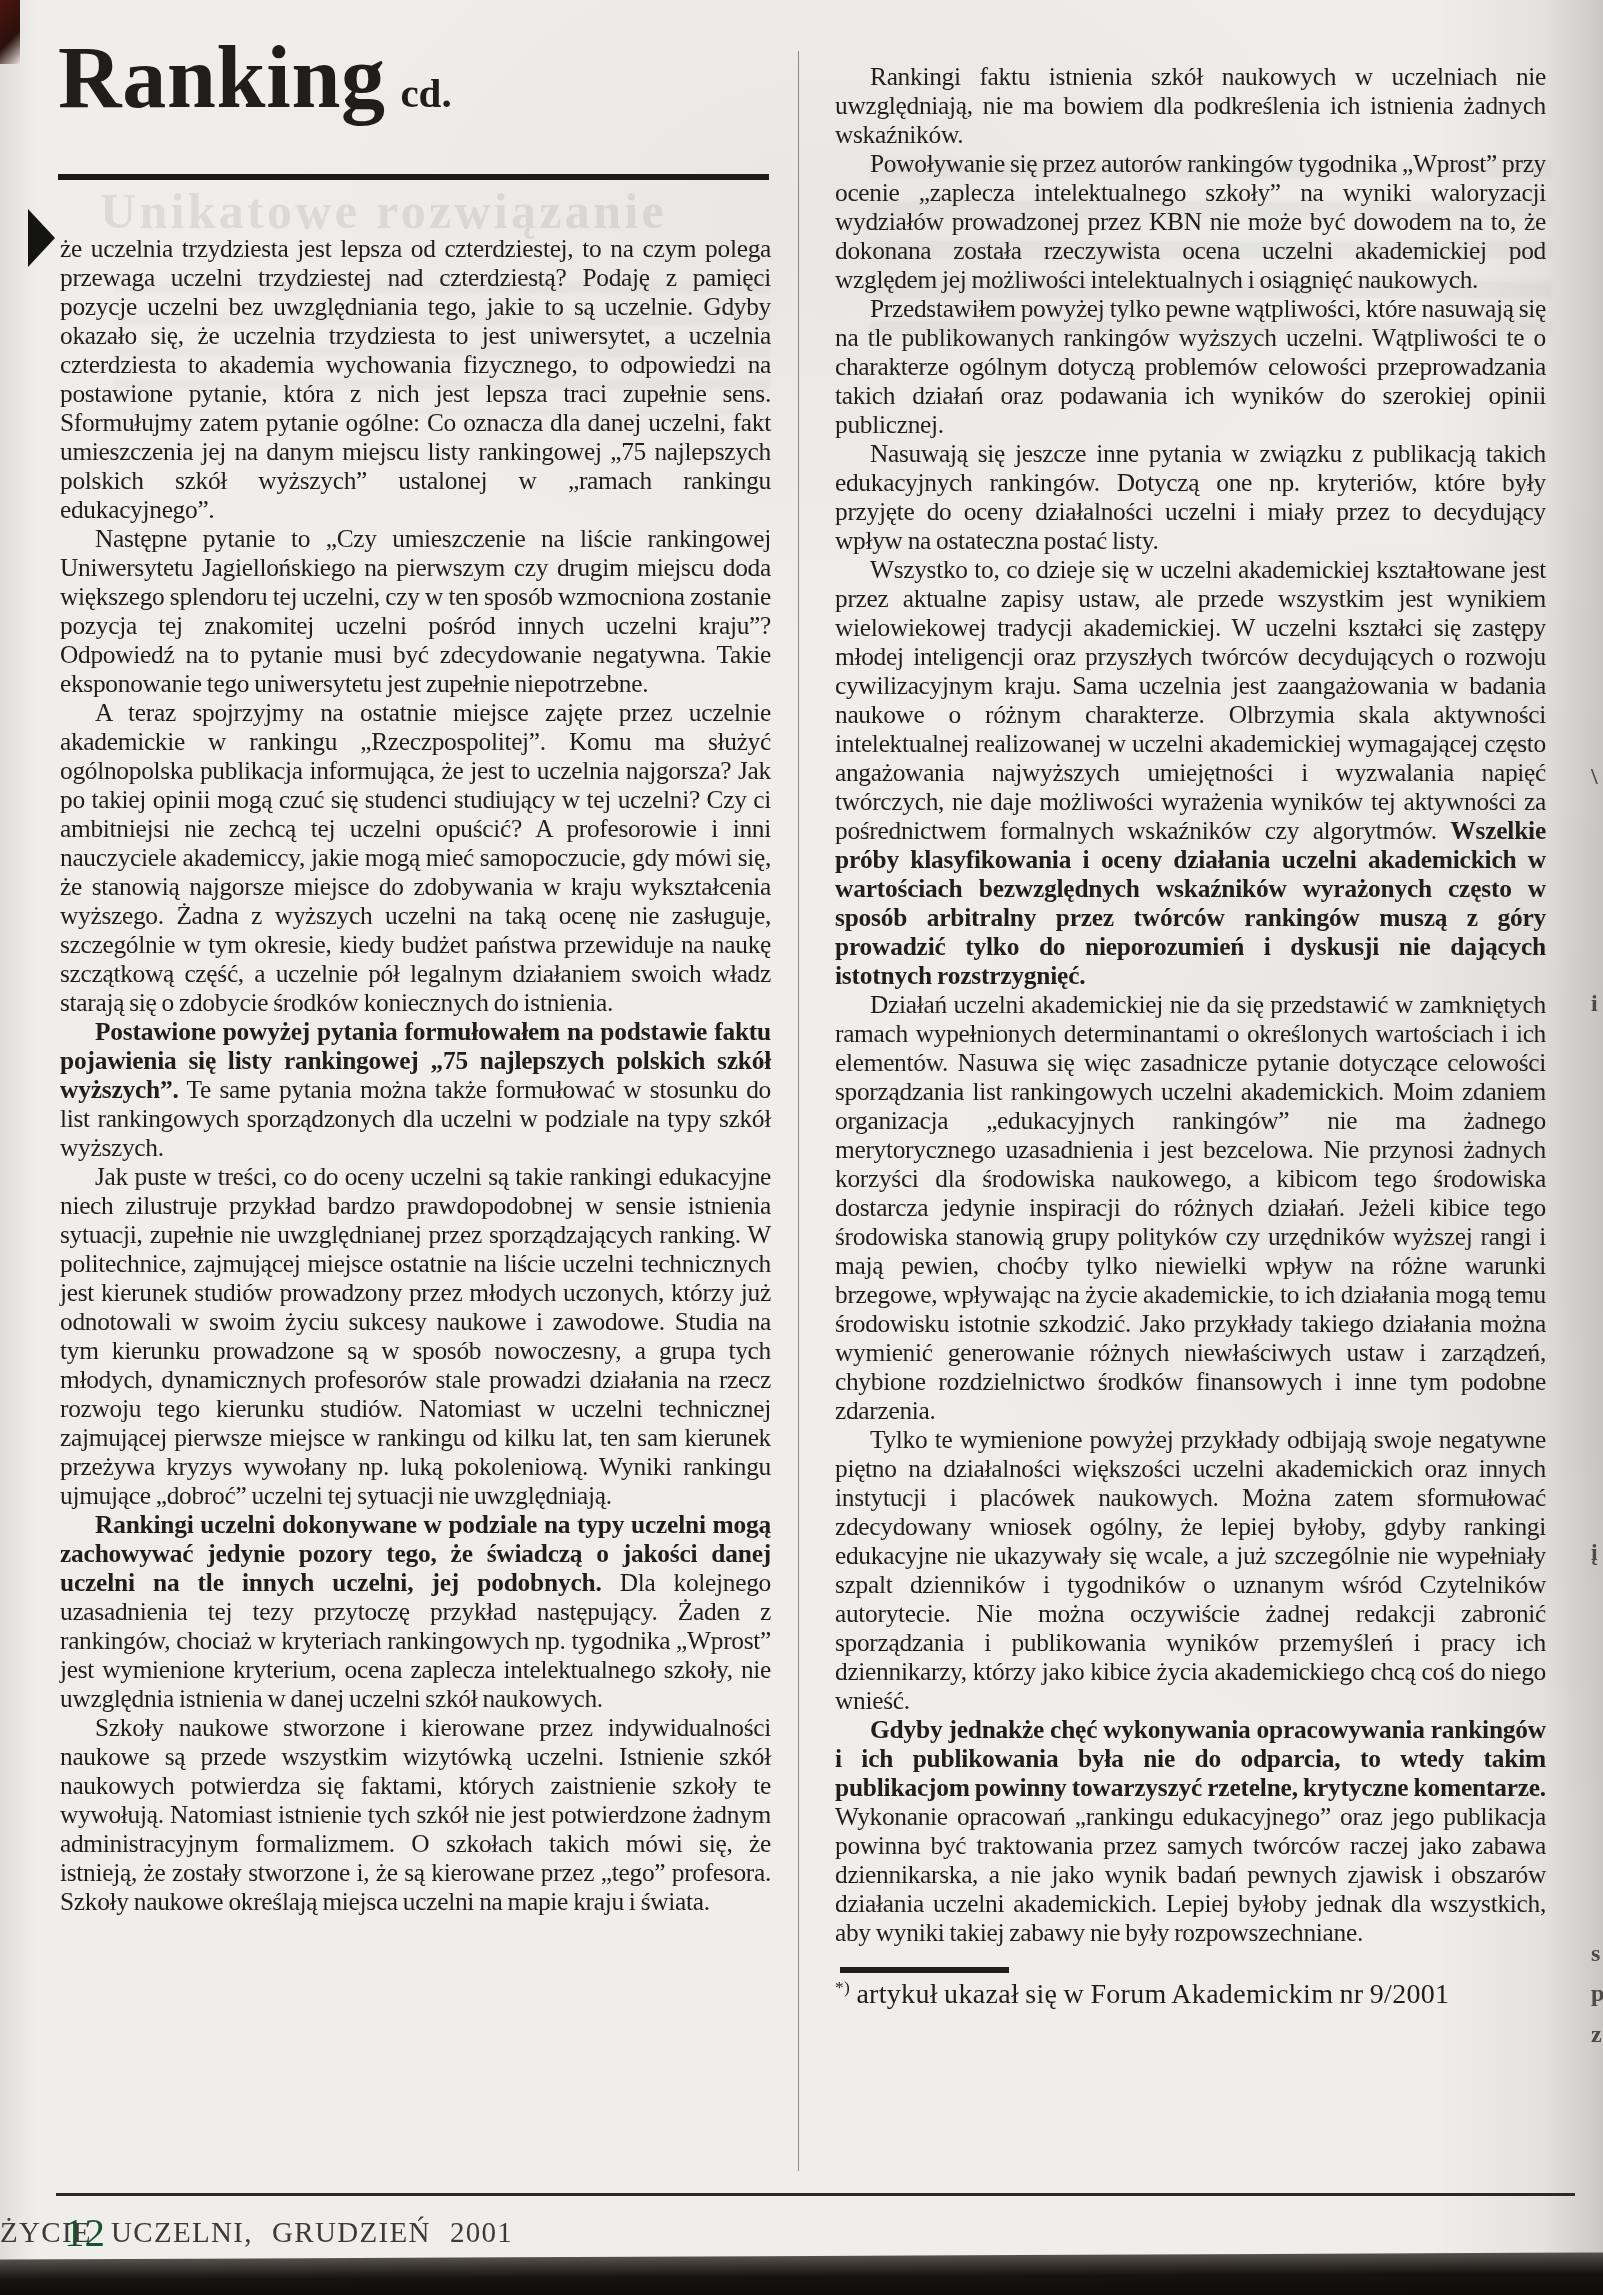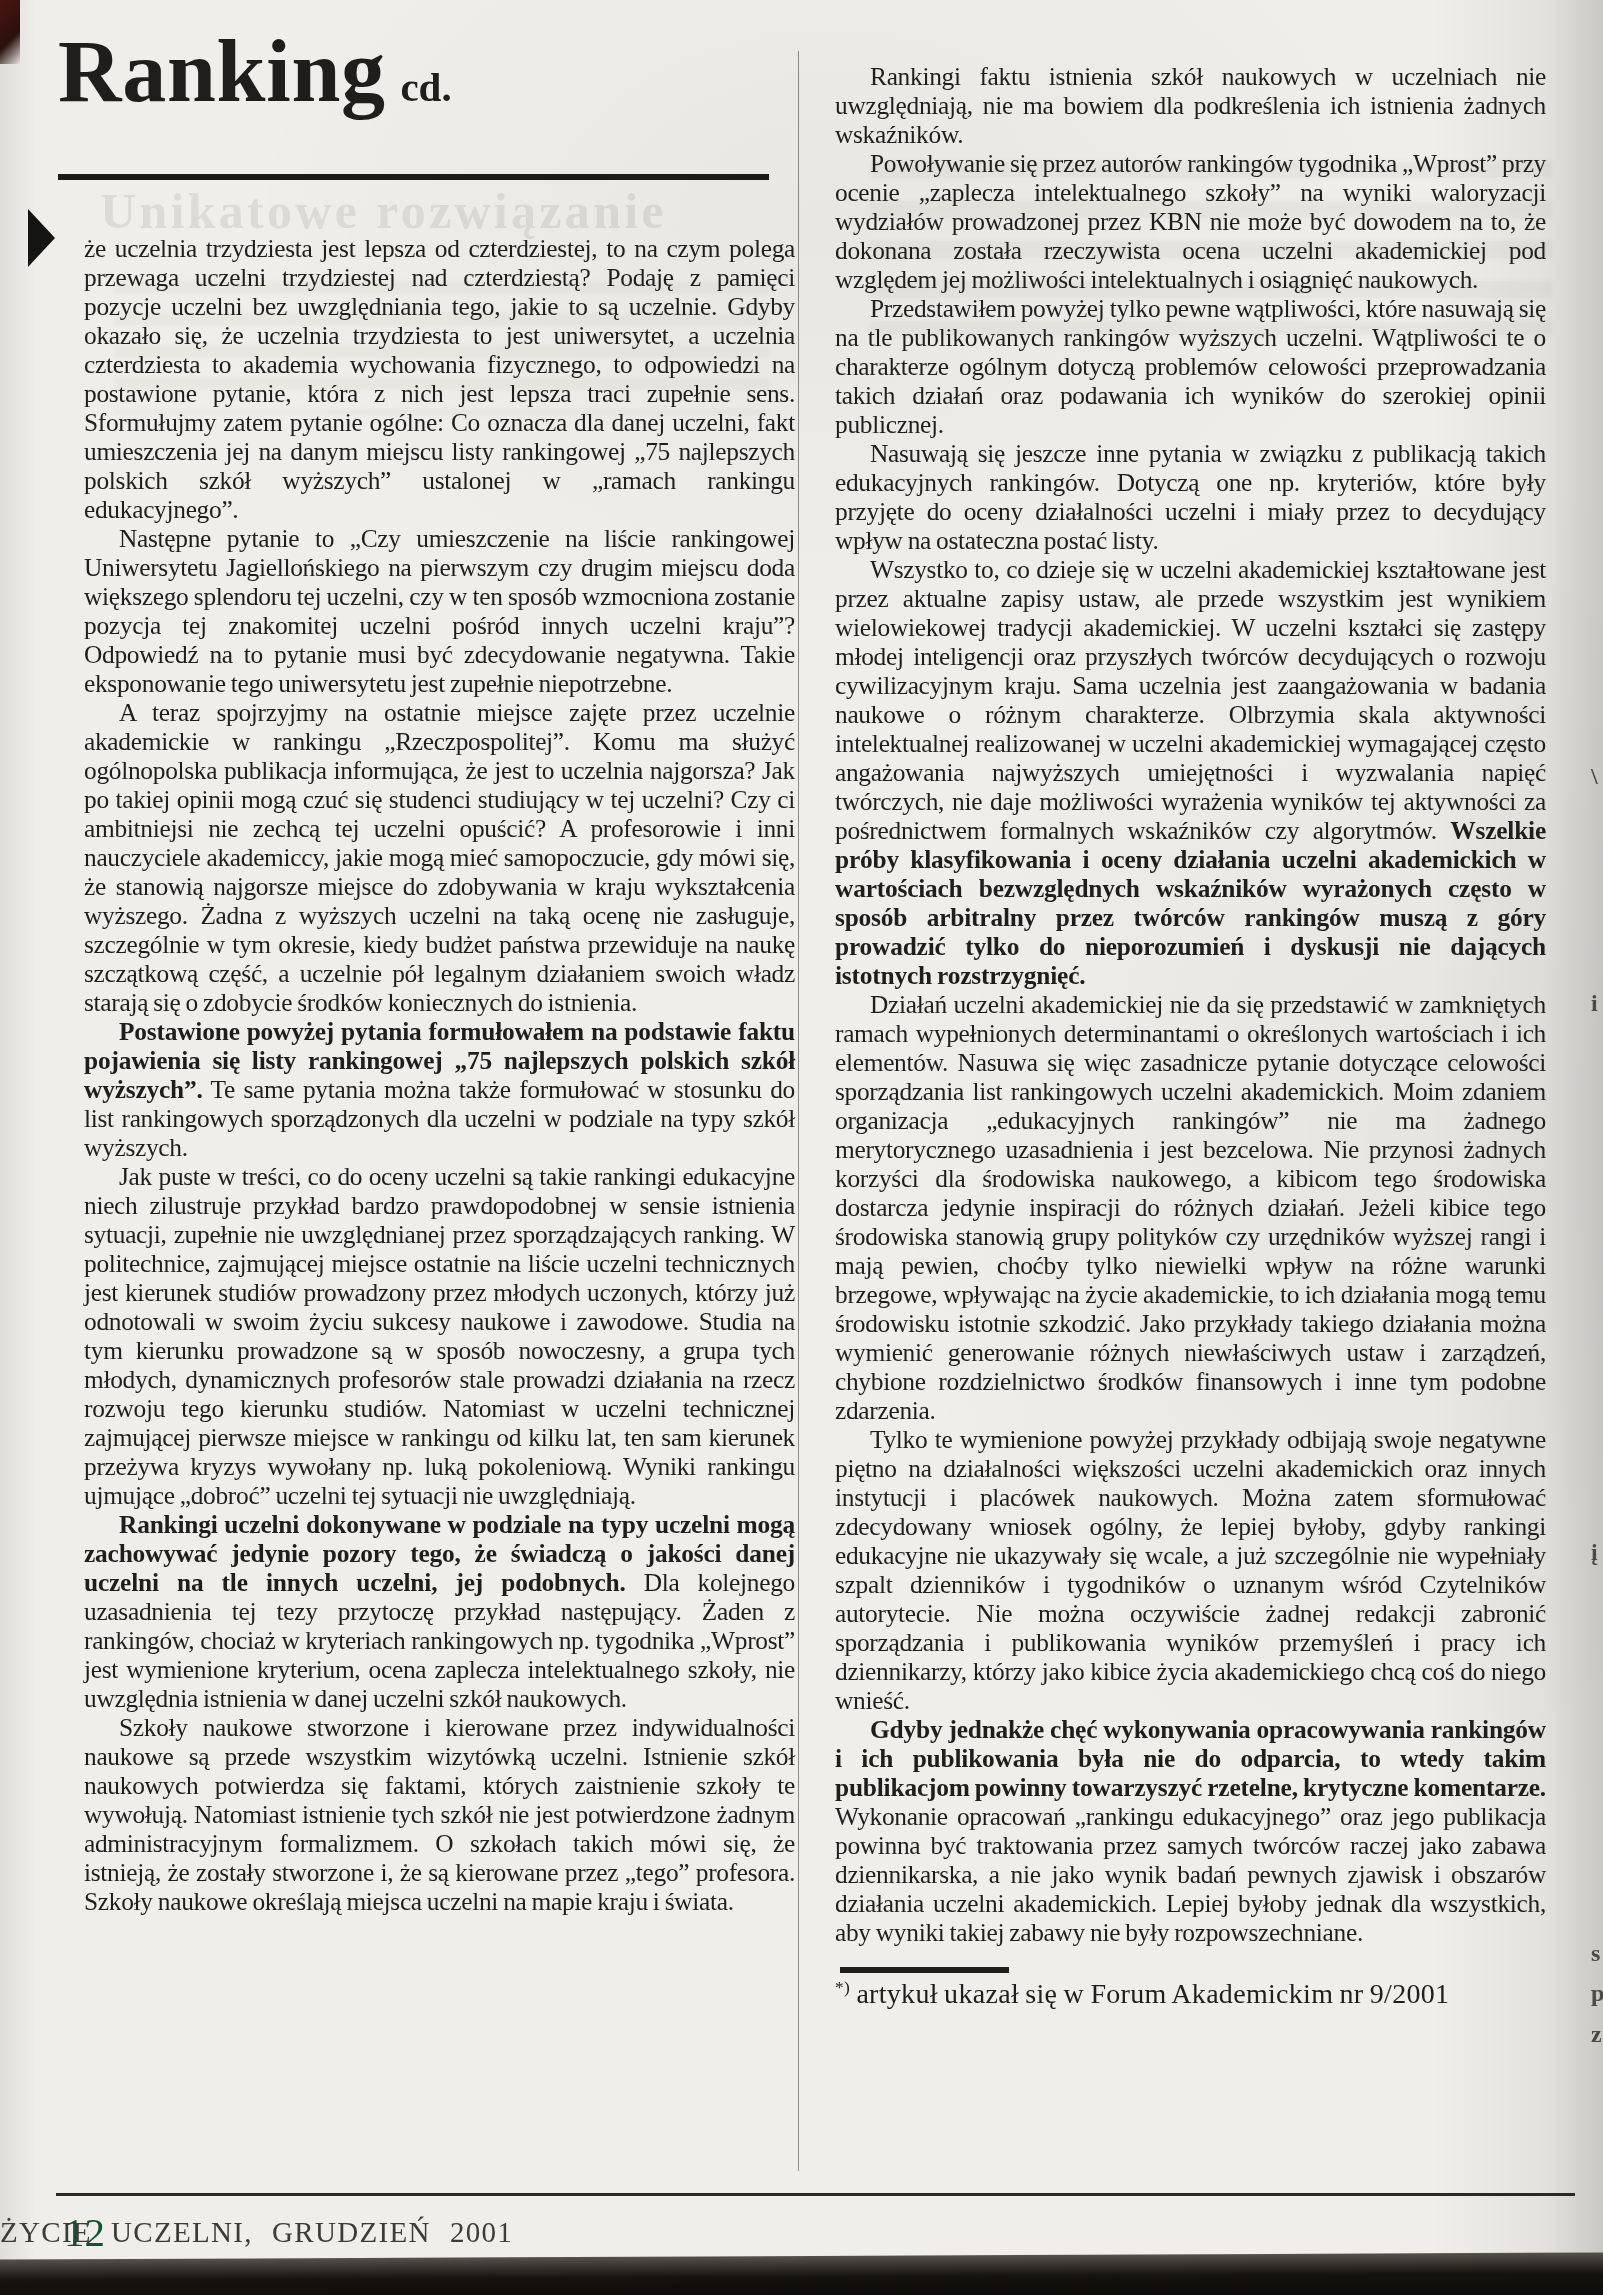--- a/index.html
+++ b/index.html
@@ -10,21 +10,21 @@
     background:#efeeea;
     background-image:
       radial-gradient(870px 602px at 52% 10%, rgba(0,0,0,0.03), transparent 70%),
       radial-gradient(736px 1004px at 88% 50%, rgba(0,0,0,0.04), transparent 72%),
       linear-gradient(90deg, rgba(0,0,0,0.07) 0px, rgba(0,0,0,0.00) 37px),
       linear-gradient(270deg, rgba(0,0,0,0.16) 0px, rgba(0,0,0,0.05) 60px, rgba(0,0,0,0.0) 174px);
     font-family:"Liberation Serif", serif;
     color:#1f1e1c;
   }
   
-  .title-wrap{position:absolute;left:58px;top:28px;width:716px;}
+  .title-wrap{position:absolute;left:58px;top:34px;width:716px;}
   .title-main{font-size:88px;font-weight:bold;letter-spacing:0.7px;line-height:1;display:inline-block;}
   .title-suffix{font-size:41px;font-weight:bold;display:inline-block;margin-left:14.7px;}
   .title-rule{position:absolute;left:58px;top:174px;width:711px;height:6px;background:#1c1b19;}
   .ghost-title{
     position:absolute;left:100px;top:182px;width:769px;
     font-size:50px;font-weight:bold;letter-spacing:3.3px;
     color:rgba(95,90,82,0.13);filter:blur(0.5px);
     white-space:nowrap;
   }
   
@@ -36,21 +36,21 @@
   
   .col{
     position:absolute;width:711px;
     font-size:25.4px;line-height:29px;
     text-align:justify;
     letter-spacing:-0.3px;word-spacing:-1px;
   }
   .col p{margin:0;}
   .col p.indent{text-indent:35px;}
   .col b{letter-spacing:-0.2px;}
-  #left-col{left:60px;top:234px;margin-left:24px;}
+  #left-col{left:60px;top:234px;}
   #right-col{left:835px;top:62px;display:flex;flex-direction:column;}
   .column-divider{position:absolute;left:798px;top:51px;width:1.3px;height:2120px;background:rgba(60,58,55,0.55);}
   
   .footnote{margin-top:20px;}
   .footnote-rule{width:169px;height:4.7px;background:#201f1d;border-top:1.3px solid #201f1d;margin-left:5.4px;}
   .footnote-text{margin-top:10.7px;font-size:28px;letter-spacing:0.3px;text-align:left;text-indent:0;}
   .footnote-text sup{font-size:17.4px;}
   
   .footer-rule{position:absolute;left:56px;top:2193px;width:1519px;height:2.7px;background:#2a2927;}
   .page-number{position:absolute;left:64px;top:2208px;font-size:41px;color:#14532d;}

